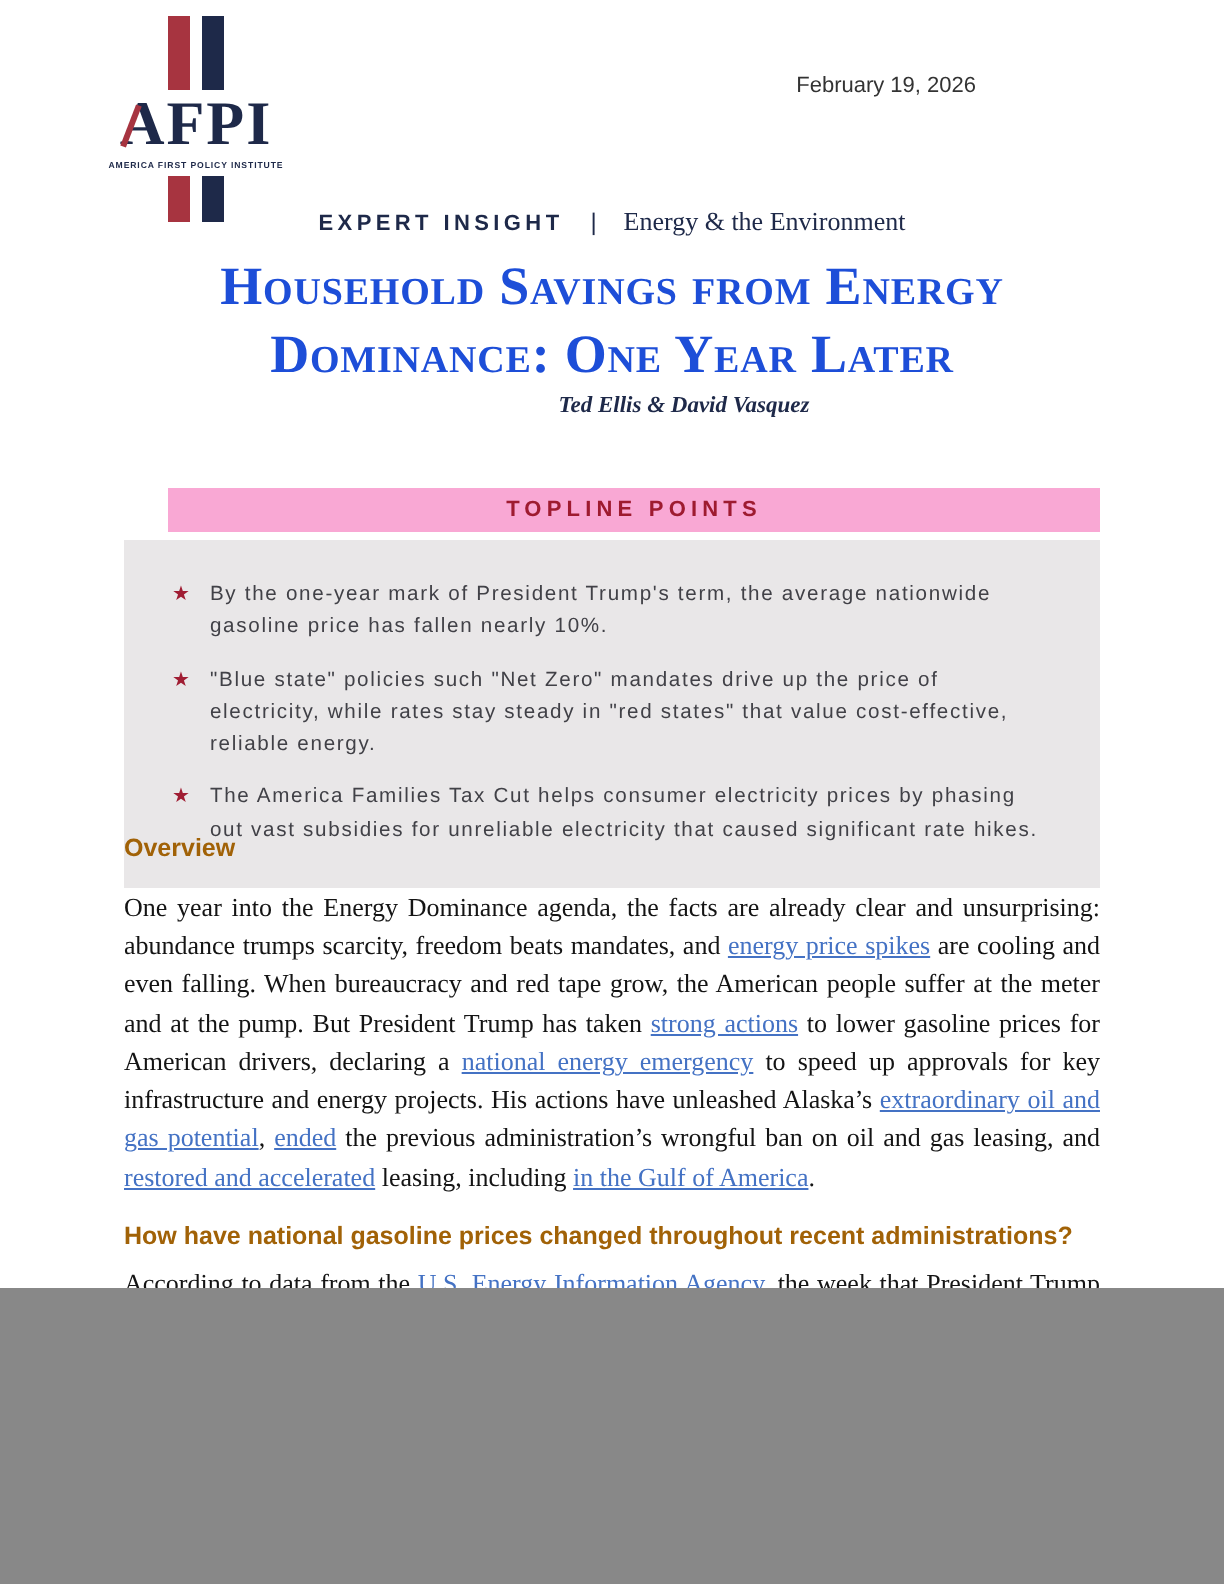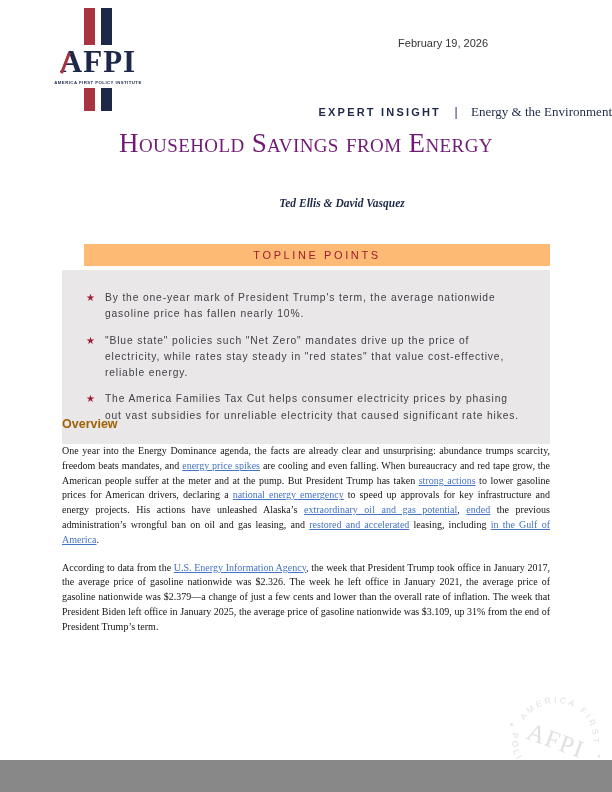--- a/index.html
+++ b/index.html
@@ -1,17 +1,17 @@
 <!DOCTYPE html>
 <html><head>
 <meta charset="utf-8">
 <style>
   html,body { margin:0; padding:0; background:#888; }
   .page {
-    position:relative; width:612px; height:760px; margin:0 auto;
+    position:relative; width:612px; height:644px; margin:0 auto;
     background:#ffffff; overflow:hidden;
     font-family:"Liberation Sans", sans-serif;
   }
 
   
   .logo { position:absolute; left:50px; top:8px; width:96px; text-align:center; }
   .bars { display:flex; justify-content:center; gap:6px; }
   .bar  { width:11px; }
   .bars.top .bar { height:37px; }
   .bars.bottom .bar { height:23px; }
@@ -20,52 +20,52 @@
   .logo-word {
     position:relative; font-family:"Liberation Serif", serif; font-weight:bold;
     color:#1e2949; font-size:31px; line-height:32px; letter-spacing:1px; margin-top:1px;
   }
   .a-stripe { position:absolute; left:14px; top:6px; width:3px; height:22px;
     background:#a73440; transform:rotate(21deg); }
   .logo-tag { font-size:4.3px; letter-spacing:0.45px; color:#1e2949; font-weight:bold; margin:2px 0 3px 0; }
 
   
   .date { position:absolute; top:37px; right:124px; font-size:11px; color:#333; }
-  .kicker { position:absolute; top:102px; left:0; width:100%; text-align:right; color:#1e2949; }
+  .kicker { position:absolute; top:102px; left:0; width:100%; text-align:center; color:#1e2949; }
   .kicker-label { font-weight:bold; font-size:11px; letter-spacing:2.2px; }
   .kicker-sep { margin:0 9px; font-size:12px; }
   .kicker-cat { font-family:"Liberation Serif", serif; font-size:13px; }
   .title {
     position:absolute; top:126px; left:0; width:100%; text-align:center;
-    font-family:"Liberation Serif", serif; font-variant:small-caps; font-weight:normal;
-    color:#701a75; font-size:27px; line-height:34px; letter-spacing:0.4px;
+    font-family:"Liberation Serif", serif; font-variant:small-caps; font-weight:bold;
+    color:#1d4ed8; font-size:27px; line-height:34px; letter-spacing:0.4px;
   }
   .authors {
     position:absolute; top:197px; left:0; width:100%; text-align:center;
     font-family:"Liberation Serif", serif; font-weight:bold; font-style:italic;
     font-size:11.5px; color:#1e2949;padding-left:36px;
   }
 
   
   .topline { position:absolute; left:62px; right:62px; top:244px; }
   .topline-banner {
-    background:#fdba74; height:22px; display:flex; align-items:center; justify-content:center;
-    color:#9e1b30; font-weight:normal; font-size:11px; letter-spacing:2.6px;margin-left:22px;
+    background:#f9a8d4; height:22px; display:flex; align-items:center; justify-content:center;
+    color:#9e1b30; font-weight:bold; font-size:11px; letter-spacing:2.6px;margin-left:22px;
   }
   .topline-box { margin-top:4px; background:#e9e7e8; padding:20px 26px 10px 24px; }
   .bullet { display:flex; gap:10px; margin-bottom:10px; }
   .bullet-star { color:#a01d33; font-size:10px; line-height:16px; flex:none; }
   .bullet-text { font-size:10.3px; letter-spacing:0.85px; line-height:1.58; color:#414147; }
 
   
   .content { position:absolute; left:62px; right:62px; top:417px; }
   .red-h { color:#a16207; font-weight:bold; font-size:12.5px; margin:0 0 13px 0; }
   .red-h.q { margin:0 0 7px 0; }
   .body-para {
-    font-family:"Liberation Serif", serif; font-size:10px; line-height:1.48;
+    font-family:"Liberation Serif", serif; font-size:13px; line-height:1.48;
     text-align:justify; color:#141414; margin:0 0 13px 0;
   }
   .body-para.justify-last { text-align-last:justify; }
   a.link { color:#4472c4; text-decoration:underline; cursor:pointer; }
 
   
   .footer { position:absolute; left:64px; bottom:27px; color:#d3d3d3;
     font-size:7.5px; letter-spacing:1.6px; line-height:1.7; font-weight:bold; }
   .footer-sep { margin:0 10px; }
 
@@ -101,20 +101,21 @@
   <div class="date">February 19, 2026</div>
 
   <div class="kicker">
     <span class="kicker-label">EXPERT INSIGHT</span>
     <span class="kicker-sep">|</span>
     <span class="kicker-cat">Energy &amp; the Environment</span>
   </div>
 
   <div class="title">
     <div>Household Savings from Energy</div>
+    <div>Dominance: One Year Later</div>
   </div>
   <div class="authors">Ted Ellis &amp; David Vasquez</div>
 
   <div class="topline">
     <div class="topline-banner">TOPLINE POINTS</div>
     <div class="topline-box">
       <div class="bullet">
         <span class="bullet-star">★</span>
         <span class="bullet-text">By the one-year mark of President Trump's term, the average nationwide gasoline price has fallen nearly 10%.</span>
       </div>
@@ -126,20 +127,21 @@
         <span class="bullet-star">★</span>
         <span class="bullet-text">The America Families Tax Cut helps consumer electricity prices by phasing out vast subsidies for unreliable electricity that caused significant rate hikes.</span>
       </div>
     </div>
   </div>
 
   <div class="content">
     <div class="red-h">Overview</div>
     <p class="body-para"><span>One year into the Energy Dominance agenda, the facts are already clear and unsurprising: abundance trumps scarcity, freedom beats mandates, and </span><a href="#" class="link">energy price spikes</a><span> are cooling and even falling. When bureaucracy and red tape grow, the American people suffer at the meter and at the pump. But President Trump has taken </span><a href="#" class="link">strong actions</a><span> to lower gasoline prices for American drivers, declaring a </span><a href="#" class="link">national energy emergency</a><span> to speed up approvals for key infrastructure and energy projects. His actions have unleashed Alaska’s </span><a href="#" class="link">extraordinary oil and gas potential</a><span>, </span><a href="#" class="link">ended</a><span> the previous administration’s wrongful ban on oil and gas leasing, and </span><a href="#" class="link">restored and accelerated</a><span> leasing, including </span><a href="#" class="link">in the Gulf of America</a><span>.</span></p>
 
+    <div class="red-h q">How have national gasoline prices changed throughout recent administrations?</div>
     <p class="body-para"><span>According to data from the </span><a href="#" class="link">U.S. Energy Information Agency</a><span>, the week that President Trump took office in January 2017, the average price of gasoline nationwide was $2.326. The week he left office in January 2021, the average price of gasoline nationwide was $2.379—a change of just a few cents and lower than the overall rate of inflation. The week that President Biden left office in January 2025, the average price of gasoline nationwide was $3.109, up 31% from the end of President Trump’s term.</span></p>
   </div>
 
 
   <svg class="seal" viewBox="0 0 160 160">
     <defs>
       <path id="arcTop" d="M 26,80 A 54,54 0 0 1 134,80"></path>
       <path id="arcBottom" d="M 16,80 A 64,64 0 0 0 144,80"></path>
     </defs>
     <text class="seal-arc" text-anchor="middle">

